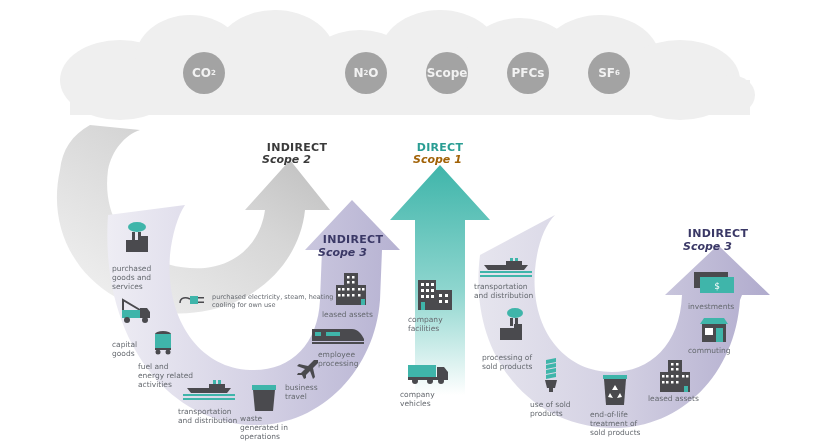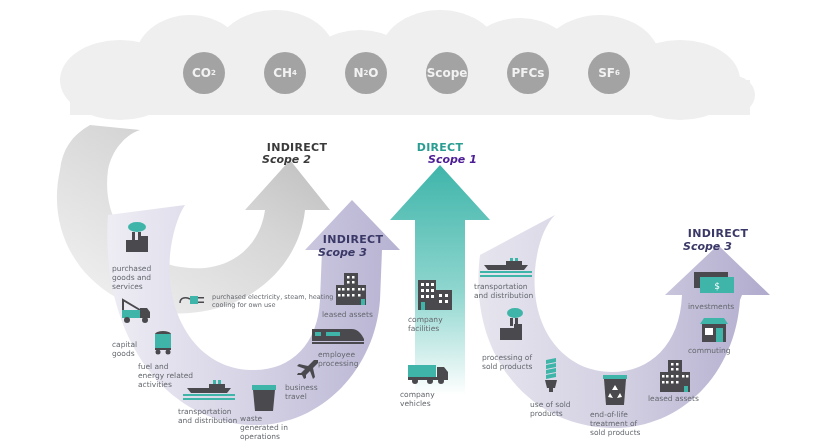--- a/index.html
+++ b/index.html
@@ -69,25 +69,20 @@
     <g>
       <path d="M 480 255 C 468 350, 525 425, 610 428 C 680 430, 735 375, 740 300 L 742 295 L 770 295 L 718 245 L 665 295 L 682 295 C 680 345, 650 372, 612 372 C 565 372, 530 330, 535 270 C 537 245, 545 225, 555 215 Z" fill="url(#purpGradR)"></path>
     </g>
   </svg>
 
   <div class="gas" style="left:183px;top:52px">
       <span>CO</span>
       <sub>2</sub>
       <span></span>
     </div>
-  <div class="gas" style="left:264px;top:52px">
-      <span>CH</span>
-      <sub>4</sub>
-      <span></span>
-    </div>
   <div class="gas" style="left:345px;top:52px">
       <span>N</span>
       <sub>2</sub>
       <span>O</span>
     </div>
   <div class="gas" style="left:426px;top:52px">
       <span>Scope</span>
       <sub></sub>
       <span></span>
     </div>
@@ -98,21 +93,21 @@
     </div>
   <div class="gas" style="left:588px;top:52px">
       <span>SF</span>
       <sub>6</sub>
       <span></span>
     </div>
 
   <div class="scope-title" style="left:262px;top:125px;width:70px;color:#3a3a3a">Scope 2</div>
   <div class="scope-sub" style="left:262px;top:142px;width:70px;color:#3a3a3a">INDIRECT</div>
 
-  <div class="scope-title" style="left:428px;top:125px;width:70px;color:#4c1d95">Scope 1</div>
+  <div class="scope-title" style="left:413px;top:125px;width:70px;color:#a16207">Scope 1</div>
   <div class="scope-sub" style="left:405px;top:142px;width:70px;color:#2a9d93">DIRECT</div>
 
   <div class="scope-title" style="left:318px;top:218px;width:70px;color:#3a3866">Scope 3</div>
   <div class="scope-sub" style="left:318px;top:234px;width:70px;color:#3a3866">INDIRECT</div>
 
   <div class="scope-title" style="left:683px;top:212px;width:70px;color:#3a3866">Scope 3</div>
   <div class="scope-sub" style="left:683px;top:228px;width:70px;color:#3a3866">INDIRECT</div>
 
   <svg class="icon" style="left:178px;top:293px" width="30" height="14">
     <path d="M2 10 C2 4, 8 4, 12 6" stroke="#4a4a4e" stroke-width="1.5" fill="none"></path>

